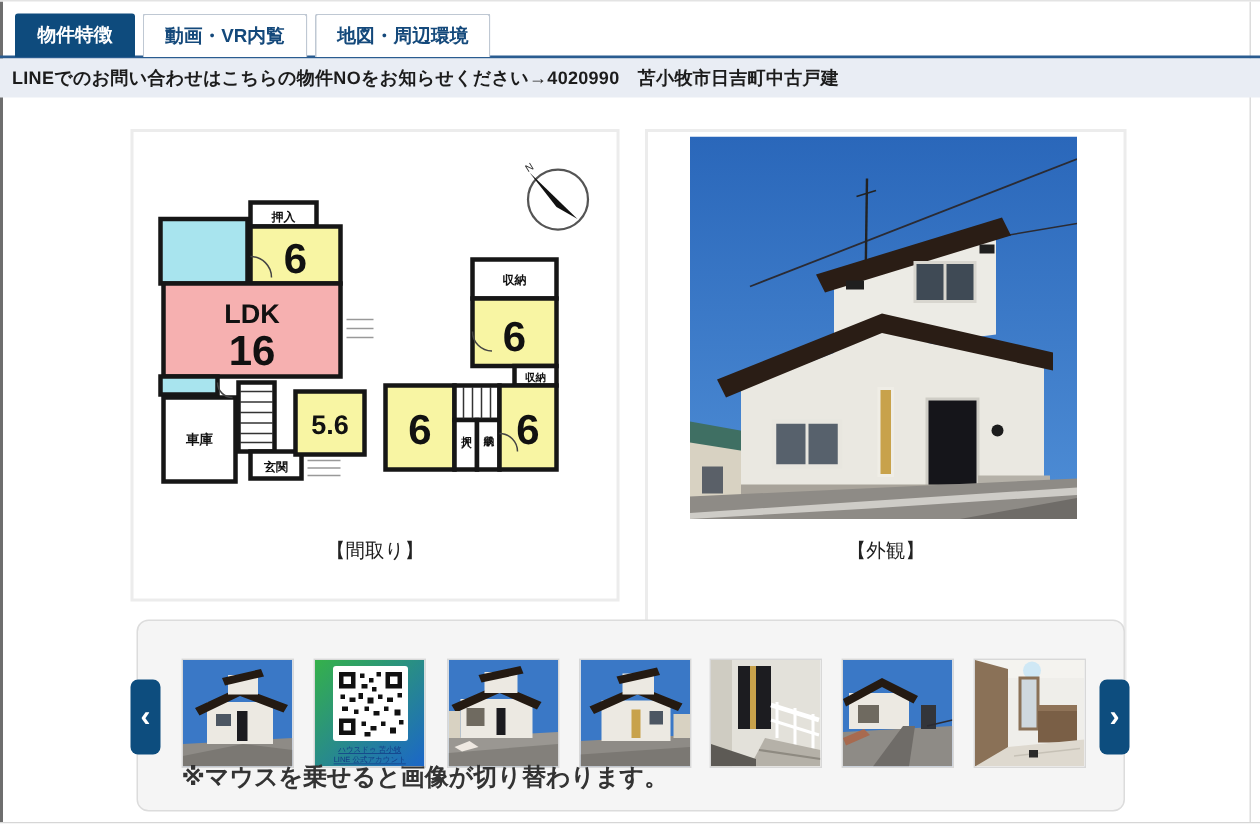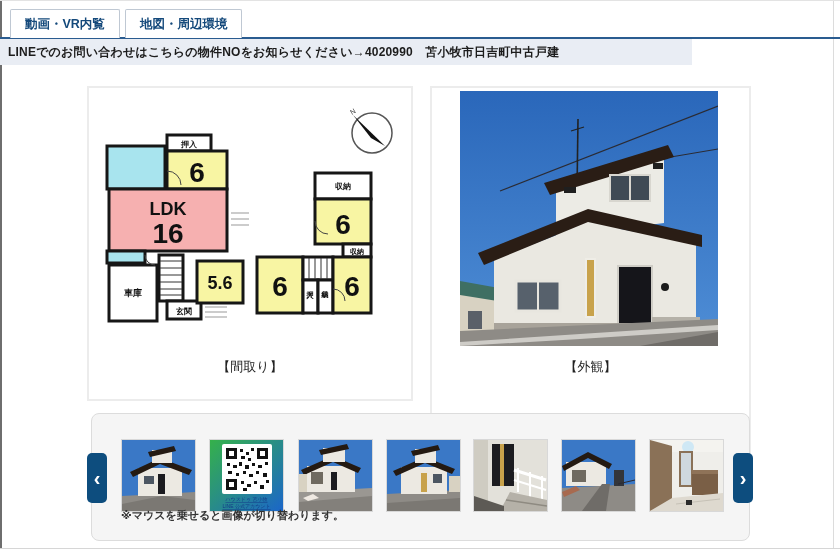--- a/index.html
+++ b/index.html
@@ -17,21 +17,21 @@
   .tab{
     height:29px;box-sizing:border-box;padding:0 14px;display:flex;align-items:center;
     font-size:12.5px;font-weight:bold;border-radius:2px 2px 0 0;cursor:pointer;
   }
   .tab.active{background:#0e4b7d;color:#fff;border:1px solid #0e4b7d;}
   .tab.inactive{background:#fff;color:#14497b;border:1px solid #bfc8d3;border-bottom:none;}
   .tab-underline{position:absolute;left:0;top:36px;width:840px;height:2px;background:#2a5c90;}
 
   
   .notice{
-    position:absolute;left:0;top:38px;width:692px;height:26px;background:#e9edf4;
+    position:absolute;left:0;top:38px;width:840px;height:26px;background:#e9edf4;
     display:flex;align-items:center;padding-left:8px;box-sizing:border-box;
     font-size:12px;font-weight:bold;color:#1c1c1c;letter-spacing:.2px;
   }
 
   
   .figbox{position:absolute;background:#fff;border:2px solid #ececec;box-sizing:border-box;}
   .figbox.left{left:87px;top:85px;width:326px;height:315px;}
   .figbox.right{left:430px;top:85px;width:321px;height:396px;}
   .figcaption{
     position:absolute;left:0;top:270px;width:100%;text-align:center;
@@ -44,21 +44,21 @@
   .carousel{
     position:absolute;left:91px;top:412px;width:659px;height:128px;
     background:#f5f5f5;border:1px solid #dcdcdc;border-radius:8px;box-sizing:border-box;
   }
   .thumb{
     position:absolute;top:25px;width:75px;height:73px;border:1px solid #d8d8d8;
     box-sizing:border-box;background:#fff;cursor:pointer;overflow:hidden;
   }
   .thumb svg{display:block;}
   .car-note{
-    position:absolute;left:29px;top:94px;font-size:11px;font-weight:bold;color:#333;
+    position:absolute;left:29px;top:94px;font-size:16px;font-weight:bold;color:#333;
   }
   .nav-arrow{
     position:absolute;width:20px;height:50px;background:#0d4d7e;border-radius:5px;
     color:#fff;display:flex;align-items:center;justify-content:center;
     font-size:20px;font-weight:bold;cursor:pointer;z-index:3;line-height:1;
   }
   .nav-prev{left:87px;top:452px;}
   .nav-next{left:733px;top:452px;}
 
   
@@ -69,20 +69,21 @@
 </style>
 </head>
 <body>
 
 <div id="app">
   <div class="edge-left"></div>
   <div class="edge-right"></div>
 
   <div class="tab-underline"></div>
   <div class="tabbar">
+    <div class="tab active">物件特徴</div>
     <div class="tab inactive">動画・VR内覧</div>
     <div class="tab inactive">地図・周辺環境</div>
   </div>
 
   <div class="notice">
     <span>LINEでのお問い合わせはこちらの物件NOをお知らせください→4020990　苫小牧市日吉町中古戸建</span>
   </div>
 
   <div class="figbox left">
     <div class="planwrap">

